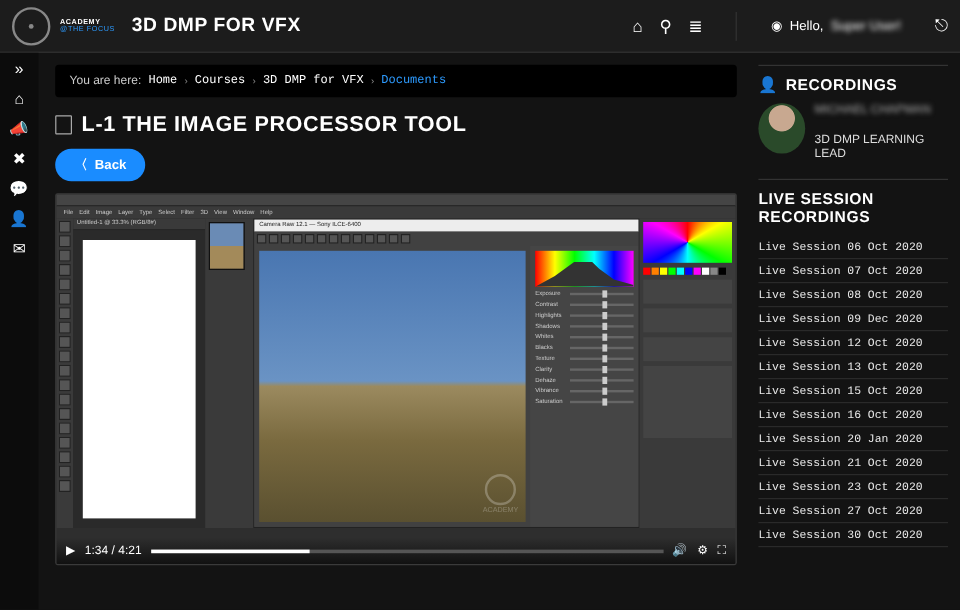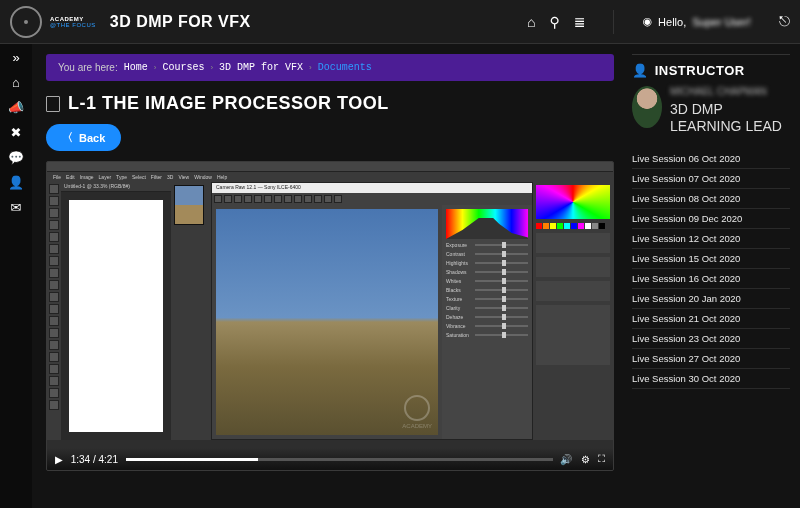--- a/index.html
+++ b/index.html
@@ -12,21 +12,21 @@
   .logo-text .bot { color:#2d9bff; }
   .course-title { font-size:16px; font-weight:800; letter-spacing:.5px; margin-left:14px; }
   .top-icons { display:flex; gap:14px; align-items:center; margin-left:auto; font-size:14px; }
   .sep { width:1px; height:24px; background:#333; margin:0 14px; }
   .greet { font-size:11px; display:flex; align-items:center; gap:6px; }
   .greet .blur { filter:blur(2px); }
   .main { display:flex; height:calc(100% - 44px); }
   .sidenav { width:32px; background:#0c0c0c; display:flex; flex-direction:column; align-items:center; padding-top:6px; gap:10px; font-size:13px; }
   .content { flex:1; display:flex; }
   .left { flex:1; padding:10px 14px 0 14px; overflow:hidden; }
-  .breadcrumb { background:#4c1d95; padding:8px 12px; border-radius:3px; font-size:10px; display:flex; align-items:center; flex-wrap:wrap; gap:6px; }
+  .breadcrumb { background:#000000; padding:8px 12px; border-radius:3px; font-size:10px; display:flex; align-items:center; flex-wrap:wrap; gap:6px; }
   .breadcrumb .lbl { color:#ccc; }
   .breadcrumb a { color:#fff; text-decoration:none;font-family:Liberation Mono, monospace; }
   .breadcrumb a.active { color:#2d9bff; }
   .breadcrumb .chev { color:#888; font-size:8px; }
   .page-title { display:flex; align-items:center; gap:8px; margin-top:12px; }
   .page-title h1 { font-size:18px; font-weight:800; letter-spacing:.5px;text-align:right; }
   .doc-ico { width:14px; height:16px; border:1px solid #aaa; border-radius:1px; position:relative; }
   .back-btn { display:inline-flex; align-items:center; gap:6px; background:#1a8cff; color:#fff; border:none; border-radius:16px; padding:6px 16px; font-size:11px; font-weight:600; margin-top:10px; cursor:pointer; }
   .video { margin-top:10px; border:1px solid #3a3a3a; border-radius:2px; background:#2e2e2e; height:310px; position:relative; overflow:hidden; }
   .ps-top { height:10px; background:#454545; border-bottom:1px solid #222; }
@@ -62,22 +62,22 @@
   .panel-block { background:#444; height:20px; margin-top:4px; }
   .vcontrols { position:absolute; left:0; right:0; bottom:0; height:22px; background:linear-gradient(transparent,#111); display:flex; align-items:center; padding:0 8px; font-size:10px; gap:8px; }
   .progress { flex:1; height:3px; background:#555; }
   .progress-fill { width:31%; height:100%; background:#fff; }
   .right { width:172px; padding:10px 10px 0 4px; overflow-y:auto; }
   .right::-webkit-scrollbar{width:0}
   .sec-title { font-size:13px; font-weight:800; letter-spacing:.5px; display:flex; align-items:center; gap:6px; border-top:1px solid #333; padding-top:8px; margin-bottom:8px; }
   .instructor { display:flex; gap:8px; margin-bottom:14px; }
   .avatar { width:42px; height:42px; border-radius:50%; background:radial-gradient(circle at 50% 30%, #c8a890 0 30%, #2a4a2a 32% 100%); }
   .inst-name { font-size:10px; filter:blur(2px); color:#aaa; }
-  .inst-role { font-size:14px; color:#ddd; margin-top:4px; line-height:1.2; }
-  .recordings a { display:block; font-size:9.5px; color:#e8e8e8; text-decoration:none; padding:4px 0; border-bottom:1px solid #2a2a2a; }
+  .inst-role { font-size:10px; color:#ddd; margin-top:14px; line-height:1.2; }
+  .recordings a { display:block; font-size:9.5px; color:#e8e8e8; text-decoration:none; padding:4px 0; border-bottom:1px solid #2a2a2a;font-family:Liberation Mono, monospace; }
   .ico { cursor:pointer; }
 </style>
 </head>
 <body>
 
 <div class="topbar">
   <div class="logo">
       <div class="logo-inner"></div>
     </div>
   <div class="logo-text">
@@ -300,36 +300,38 @@
           <span class="ico">🔊</span>
           <span class="ico">⚙</span>
           <span class="ico">⛶</span>
         </div>
       </div>
     </div>
 
     <div class="right">
       <div class="sec-title">
         <span>👤</span>
-        <span>INSTRUCTOR</span>
+        <span>RECORDINGS</span>
       </div>
       <div class="instructor">
         <div class="avatar"></div>
         <div>
           <div class="inst-name">MICHAEL CHAPMAN</div>
           <div class="inst-role">3D DMP LEARNING LEAD</div>
         </div>
       </div>
 
+      <div class="sec-title">LIVE SESSION RECORDINGS</div>
       <div class="recordings">
         <a href="#">Live Session 06 Oct 2020</a>
         <a href="#">Live Session 07 Oct 2020</a>
         <a href="#">Live Session 08 Oct 2020</a>
         <a href="#">Live Session 09 Dec 2020</a>
         <a href="#">Live Session 12 Oct 2020</a>
+        <a href="#">Live Session 13 Oct 2020</a>
         <a href="#">Live Session 15 Oct 2020</a>
         <a href="#">Live Session 16 Oct 2020</a>
         <a href="#">Live Session 20 Jan 2020</a>
         <a href="#">Live Session 21 Oct 2020</a>
         <a href="#">Live Session 23 Oct 2020</a>
         <a href="#">Live Session 27 Oct 2020</a>
         <a href="#">Live Session 30 Oct 2020</a>
       </div>
     </div>
   </div>

